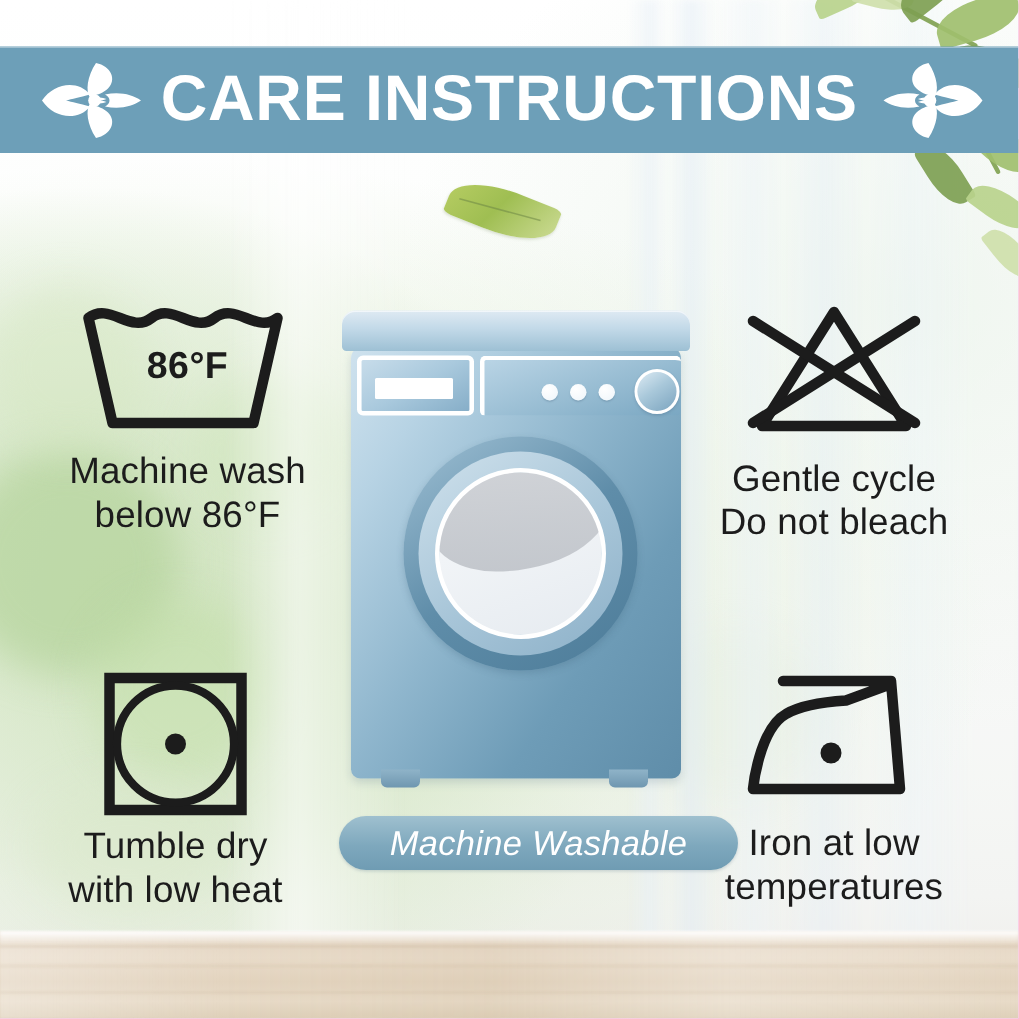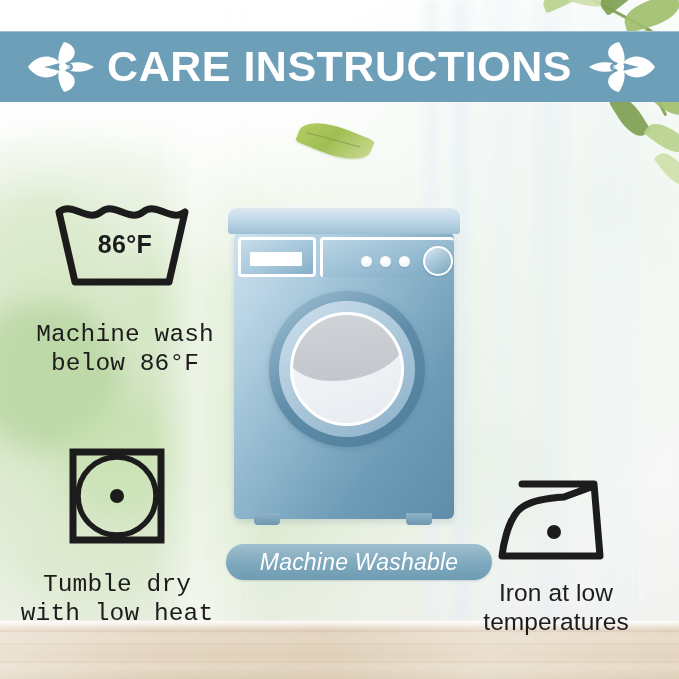--- a/index.html
+++ b/index.html
@@ -130,23 +130,23 @@
     font-size:24.5px;
     line-height:29px;
     letter-spacing:.1px;
     white-space:pre-line;
     font-family:"Liberation Sans","DejaVu Sans",sans-serif;
   }
 
   .cell-wash{left:8px;top:196px;width:234px;}
   .cell-bleach{right:6px;top:196px;width:234px;}
   .cell-dry{left:0;top:446px;width:234px;}
-  .cell-iron{right:6px;top:470px;width:234px;}
-
-  .cell-wash .caption,.cell-dry .caption{margin-top:24px;font-family:Liberation Mono, monospace;}
+  .cell-iron{right:6px;top:440px;width:234px;}
+
+  .cell-wash .caption,.cell-dry .caption{margin-top:4px;}
   .cell-bleach .caption{margin-top:9px;}
   .cell-iron .caption{margin-top:8px;}
 
   
   .tub-wrap{position:relative;width:160px;height:100px;margin:0 auto;}
   .tub-temp{
     position:absolute;left:0;right:0;top:34px;
     text-align:center;
     font-size:25px;font-weight:700;color:#1c1c1c;
     letter-spacing:.3px;
@@ -332,20 +332,31 @@
           <path d="M14 16 C28 5 42 27 56 16 C70 5 84 27 98 16 C112 5 126 27 140 16
                    L124 86 L30 86 Z" fill="none" stroke="#1c1c1c" stroke-width="7" stroke-linejoin="round" stroke-linecap="round"></path>
         </svg>
         <div class="tub-temp">86°F</div>
       </div>
     </div>
     <div class="caption">Machine wash
 below 86°F</div>
   </div>
 
+  <div class="cell cell-bleach">
+    <div class="glyph">
+      <svg viewBox="0 0 160 100" width="160" height="100">
+        <path d="M80 12 L128 88 L32 88 Z" fill="none" stroke="#1c1c1c" stroke-width="7" stroke-linejoin="round"></path>
+        <line x1="26" y1="18" x2="134" y2="86" stroke="#1c1c1c" stroke-width="7" stroke-linecap="round"></line>
+        <line x1="134" y1="18" x2="26" y2="86" stroke="#1c1c1c" stroke-width="7" stroke-linecap="round"></line>
+      </svg>
+    </div>
+    <div class="caption">Gentle cycle
+Do not bleach</div>
+  </div>
 
   <div class="cell cell-dry">
     <div class="glyph">
       <svg viewBox="0 0 160 100" width="160" height="100">
         <rect x="36" y="6" width="88" height="88" fill="none" stroke="#1c1c1c" stroke-width="7"></rect>
         <circle cx="80" cy="50" r="39" fill="none" stroke="#1c1c1c" stroke-width="5.5"></circle>
         <circle cx="80" cy="50" r="7" fill="#1c1c1c"></circle>
       </svg>
     </div>
     <div class="caption">Tumble dry

